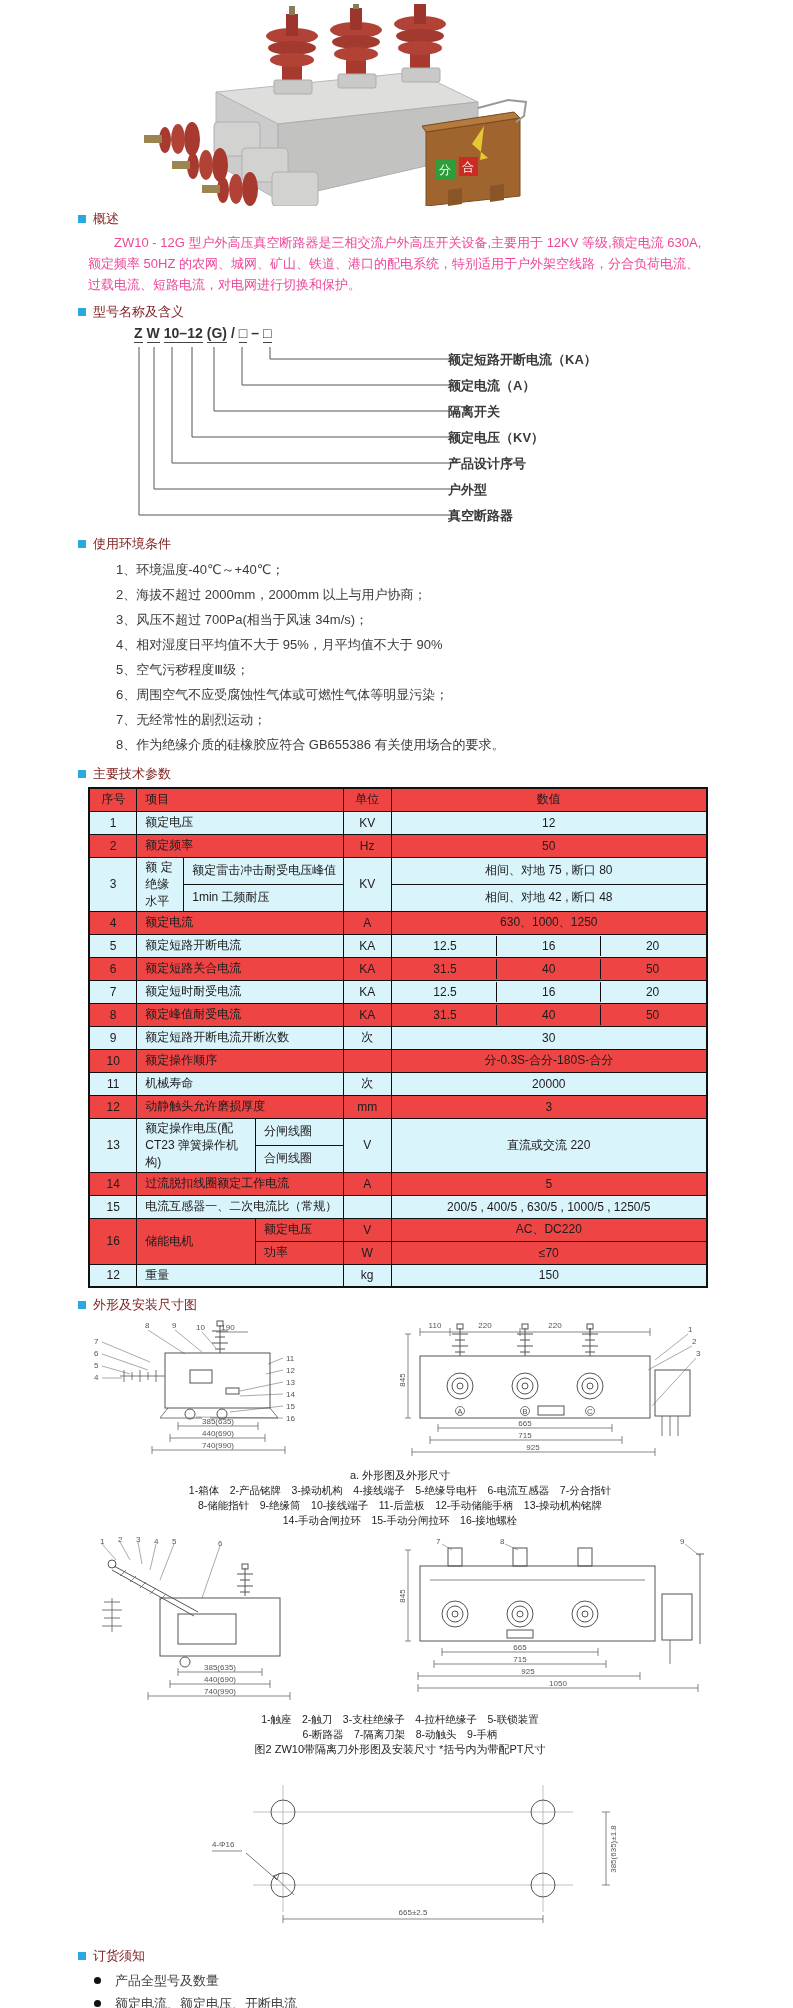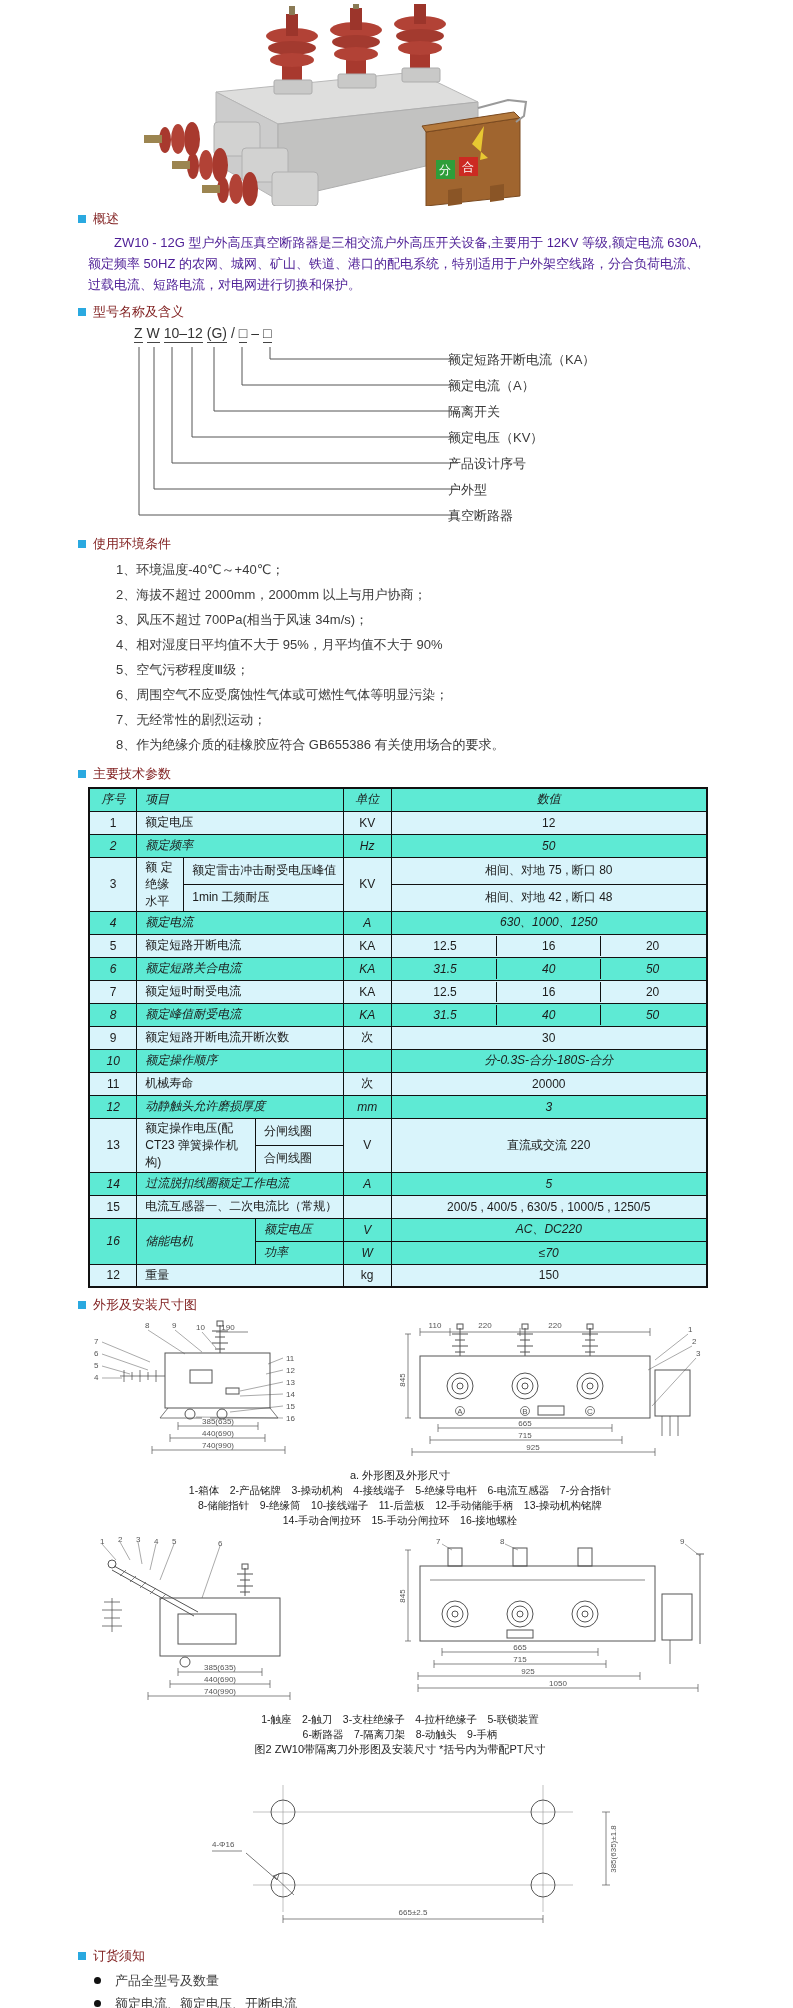--- a/index.html
+++ b/index.html
@@ -13,45 +13,45 @@
 
   
   .photo-wrap { padding-top:4px; margin-left:96px; width:440px; height:202px; }
 
   
   .sec { display:flex; align-items:center; gap:7px; margin:8px 0 4px -10px; }
   .sec .sq { width:8px; height:8px; background:#2aa9e0; display:inline-block; }
   .sec .t { color:#7f1d1d; font-size:13px; }
 
   
-  .para { font-size:13px; line-height:21px; text-indent:2em; width:622px; color:#4c1d95; }
-
-  
-  .model-diagram { position:relative; width:620px; height:202px; margin:4px 0 4px 18px; }
+  .para { font-size:13px; line-height:21px; text-indent:2em; width:622px; color:#ec4899; }
+
+  
+  .model-diagram { position:relative; width:620px; height:202px; margin:4px 0 4px 18px;font-weight:bold; }
   .model-code { position:absolute; left:28px; top:0; font-size:14px; color:#333; letter-spacing:0; }
   .model-code span { display:inline-block; margin-right:4px; }
   .model-code span.u { border-bottom:1px solid #444; padding-bottom:1px; }
   .model-diagram svg { position:absolute; left:0; top:0; }
   .model-label { position:absolute; left:342px; font-size:13px; color:#3a3a3a; white-space:nowrap; }
 
   
   .env-list { font-size:13px; line-height:25px; padding-left:28px; color:#3a3a3a; }
   .order-list { font-size:13px; padding-left:6px; }
   .order-list .oi { display:flex; align-items:center; gap:14px; height:23px; }
   .order-list .dot { width:7px; height:7px; border-radius:50%; background:#111; flex:0 0 auto; }
 
   
   table.params { border-collapse:collapse; width:620px; font-size:12px; margin-top:3px;
                  border:2px solid #111; }
   table.params td, table.params th {
     border:1px solid #111; height:23px; text-align:center; font-weight:normal;
     color:#1c1c1c; padding:1px 2px;
   }
   table.params .item { text-align:left; padding-left:8px; }
-  tr.bright td, tr.bright th { background:#5eead4;font-style:italic; }
+  tr.bright td, tr.bright th { background:#ef4444; }
   tr.pale td, tr.pale th { background:#d9f4fb; }
   td.tri { padding:0;margin-left:48px; }
   .tri-wrap { display:flex; width:100%; height:100%; }
   .tri-wrap span { flex:1; display:flex; align-items:center; justify-content:center; }
   .tri-wrap span + span { border-left:1px solid #111; }
 
   
   .fig { margin-left:2px; }
   .fig svg text { font-size:8px; fill:#555; }
   .fig-caption { text-align:center; font-size:11px; color:#222; width:620px; }

